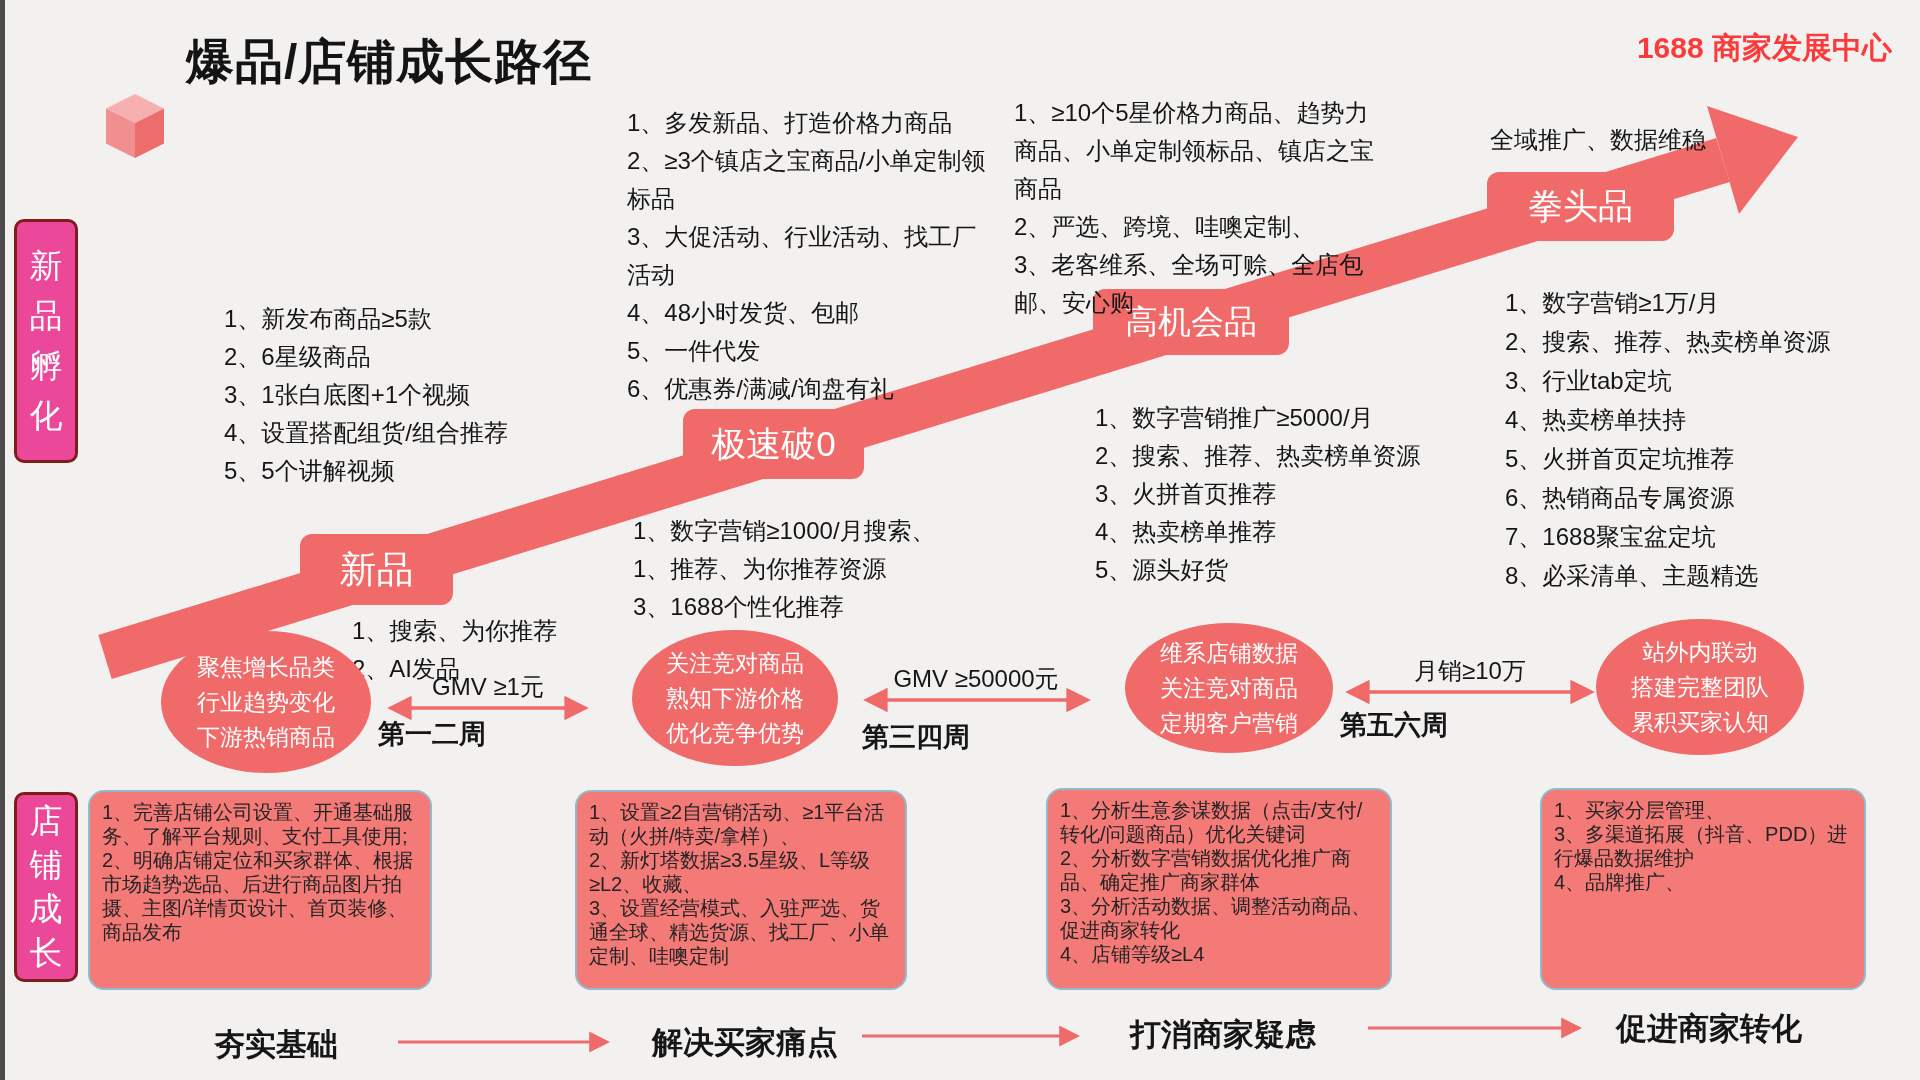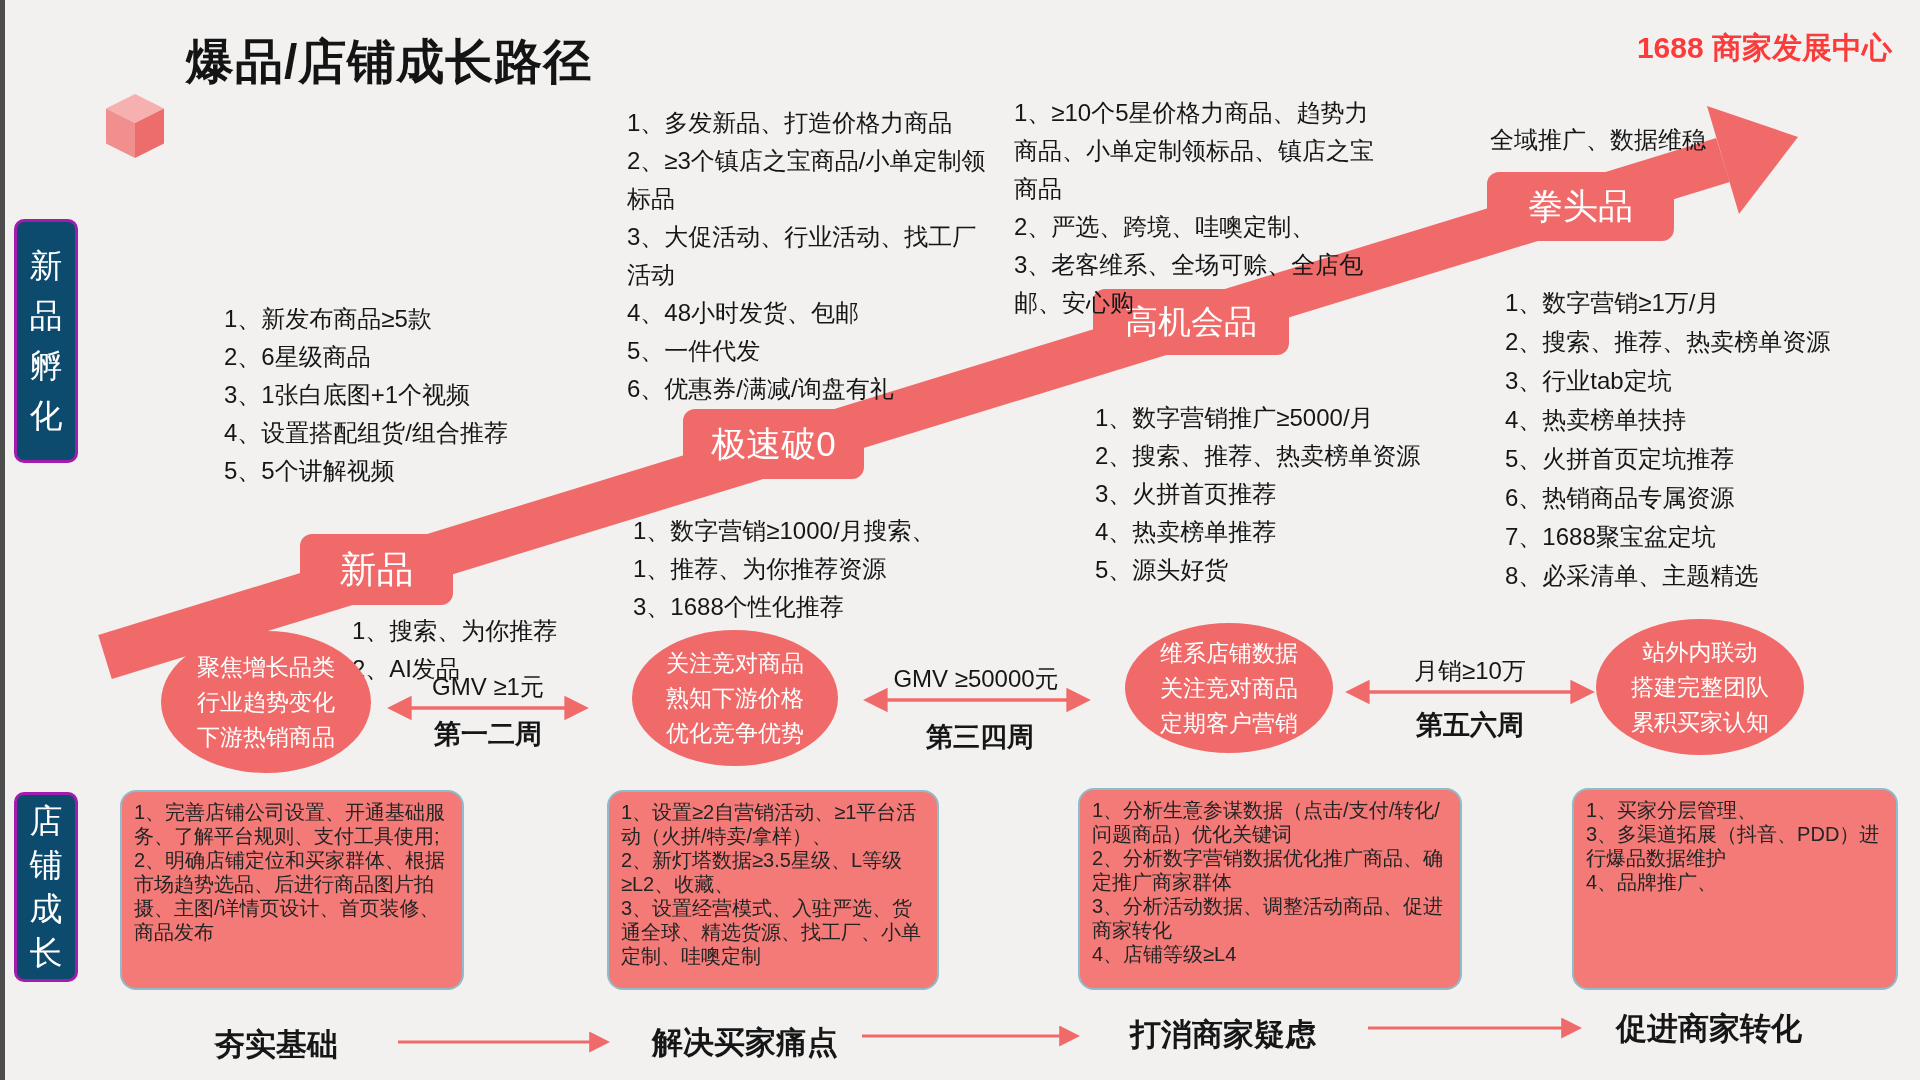--- a/index.html
+++ b/index.html
@@ -8,21 +8,21 @@
   .canvas {
     position:relative; width:1920px; height:1080px;
     background:#f2f1f0; overflow:hidden;
   }
   .left-edge { position:absolute; left:0; top:0; width:5px; height:1080px; background:#4d4d4d; }
   .title { position:absolute; left:186px; top:30px; font-size:48px; font-weight:bold; color:#141414; letter-spacing:1px; }
   .brand { position:absolute; right:28px; top:28px; font-size:30px; font-weight:bold; color:#fb3a3a; }
   .cube { position:absolute; left:106px; top:94px; }
 
   .vlabel {
-    position:absolute; background:#0c4a6e; border:3px solid #a21caf; border-radius:10px;
+    position:absolute; background:#ec4899; border:3px solid #7f1d1d; border-radius:10px;
     color:#fff; display:flex; align-items:center; justify-content:center; text-align:center;
   }
   .vlabel .vtext { width:1.1em; font-size:33px; line-height:50px; word-break:break-all; }
 
   .arrows-layer { position:absolute; left:0; top:0; width:1920px; height:1080px; pointer-events:none; }
 
   .pill {
     position:absolute; background:#f16a6a; color:#fff; border-radius:12px;
     display:flex; align-items:center; justify-content:center; font-size:35px;
   }
@@ -30,25 +30,25 @@
   .list { position:absolute; font-size:24px; line-height:38px; color:#161616; }
   .note { position:absolute; font-size:24px; color:#161616; }
 
   .ellipse {
     position:absolute; background:#f16a6a; border-radius:50%; color:#fff;
     display:flex; flex-direction:column; align-items:center; justify-content:center;
     text-align:center; font-size:23px; line-height:35px;
   }
 
   .metric { position:absolute; font-size:24px; color:#161616; text-align:center; }
-  .period { position:absolute; font-size:27px; font-weight:bold; color:#161616; text-align:center; }
+  .period { position:absolute; font-size:27px; font-weight:bold; color:#161616; }
 
   .gbox {
     position:absolute; background:#f47a78; border:2px solid #8fbccb; border-radius:16px;
-    color:#242424; font-size:20px; line-height:24px; padding:8px 12px; overflow:hidden;margin-left:32px;
+    color:#242424; font-size:20px; line-height:24px; padding:8px 12px; overflow:hidden;
   }
 
   .flow-label { position:absolute; font-size:31px; font-weight:bold; color:#161616; }
 </style>
 </head>
 <body>
 
 <div class="canvas">
 
   <div class="left-edge"></div>
@@ -176,21 +176,21 @@
 
   <div class="gbox" style="left:88px;top:790px;width:344px;height:200px;">
     <div>1、完善店铺公司设置、开通基础服务、了解平台规则、支付工具使用;</div>
     <div>2、明确店铺定位和买家群体、根据市场趋势选品、后进行商品图片拍摄、主图/详情页设计、首页装修、商品发布</div>
   </div>
   <div class="gbox" style="left:575px;top:790px;width:332px;height:200px;">
     <div>1、设置≥2自营销活动、≥1平台活动（火拼/特卖/拿样）、</div>
     <div>2、新灯塔数据≥3.5星级、L等级≥L2、收藏、</div>
     <div>3、设置经营模式、入驻严选、货通全球、精选货源、找工厂、小单定制、哇噢定制</div>
   </div>
-  <div class="gbox" style="left:1046px;top:788px;width:384px;height:202px;">
+  <div class="gbox" style="left:1046px;top:788px;width:346px;height:202px;">
     <div>1、分析生意参谋数据（点击/支付/转化/问题商品）优化关键词</div>
     <div>2、分析数字营销数据优化推广商品、确定推广商家群体</div>
     <div>3、分析活动数据、调整活动商品、促进商家转化</div>
     <div>4、店铺等级≥L4</div>
   </div>
   <div class="gbox" style="left:1540px;top:788px;width:326px;height:202px;">
     <div>1、买家分层管理、</div>
     <div>3、多渠道拓展（抖音、PDD）进行爆品数据维护</div>
     <div>4、品牌推广、</div>
   </div>

